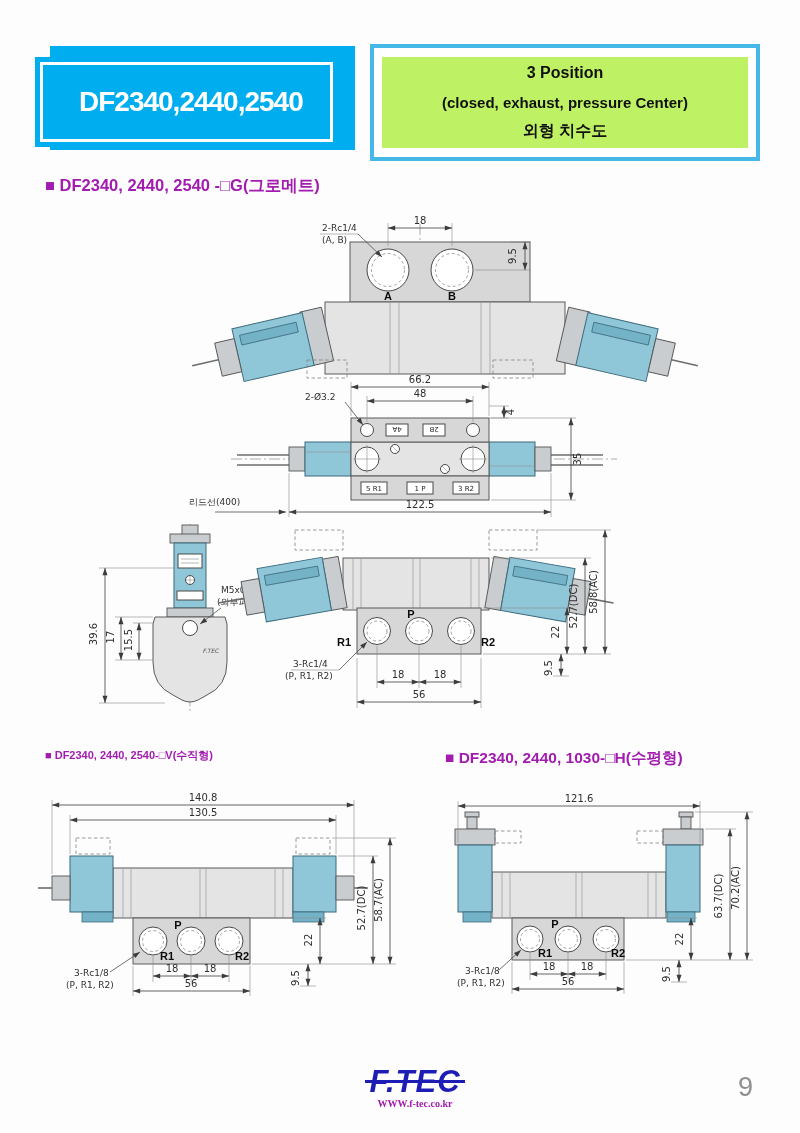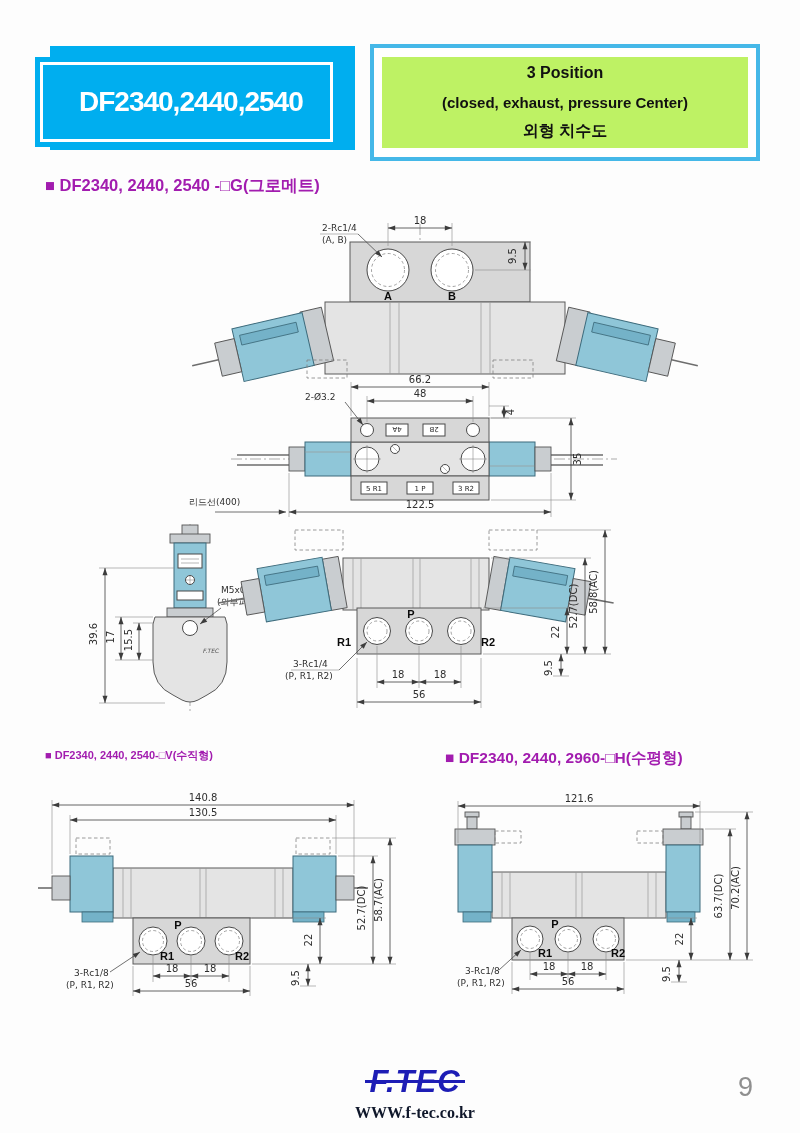--- a/index.html
+++ b/index.html
@@ -49,21 +49,21 @@
   text.pl   {font-family:"Liberation Sans",sans-serif;font-size:11px;font-weight:bold;fill:#0a0a0a;}
   text.bx   {font-family:"DejaVu Sans",sans-serif;font-size:7px;fill:#222;}
   text.tiny {font-family:"DejaVu Sans",sans-serif;font-size:6px;font-style:italic;fill:#555;}
   .mid{text-anchor:middle;}
 
   
   .ftec-wrap{position:absolute;left:340px;top:1066px;width:150px;text-align:center;}
   .ftec{position:relative;display:inline-block;color:#1D1DB5;font-weight:bold;font-style:italic;
         font-size:31px;letter-spacing:1px;font-family:"Liberation Sans",sans-serif;line-height:1;}
   .ftec::after{content:"";position:absolute;left:-4px;right:-4px;top:45%;height:2.6px;background:#1D1DB5;}
-  .ftec-url{font-family:"Liberation Serif",serif;font-weight:bold;font-size:16px;color:#0f172a;margin-top:7px;}
+  .ftec-url{font-family:"Liberation Serif",serif;font-weight:bold;font-size:10px;color:#a21caf;margin-top:1px;}
   .page-num{position:absolute;left:738px;top:1072px;font-size:27px;color:#8f8f8f;}
 </style>
 </head>
 <body>
 
 <div class="page">
 
   <div class="title-shadow"></div>
   <div class="title-main">
     <div class="title-inner">
@@ -74,21 +74,21 @@
   <div class="pos-box">
     <div class="pos-gray">
       <div class="pos-line">3 Position</div>
       <div class="pos-line small">(closed, exhaust, pressure Center)</div>
       <div class="pos-line ul">외형 치수도</div>
     </div>
   </div>
 
   <div id="sec-g" class="sec-head">■  DF2340, 2440, 2540 -□G(그로메트)</div>
   <div id="sec-v" class="sec-head">■  DF2340, 2440, 2540-□V(수직형)</div>
-  <div id="sec-h" class="sec-head">■  DF2340, 2440, 2960-□H(수평형)</div>
+  <div id="sec-h" class="sec-head">■  DF2340, 2440, 1030-□H(수평형)</div>
 
   <svg style="left:55px;top:212px;" width="650" height="505" viewBox="0 0 650 505">
     <defs>
       <marker id="arw" markerWidth="9" markerHeight="8" refX="7.6" refY="3" orient="auto-start-reverse" markerUnits="userSpaceOnUse">
         <path d="M0.4,0.5 L7.6,3 L0.4,5.5 Z" fill="#3c3c3c"></path>
       </marker>
     </defs>
 
     <g>
       <line class="cl" x1="365" y1="12" x2="365" y2="170"></line>

